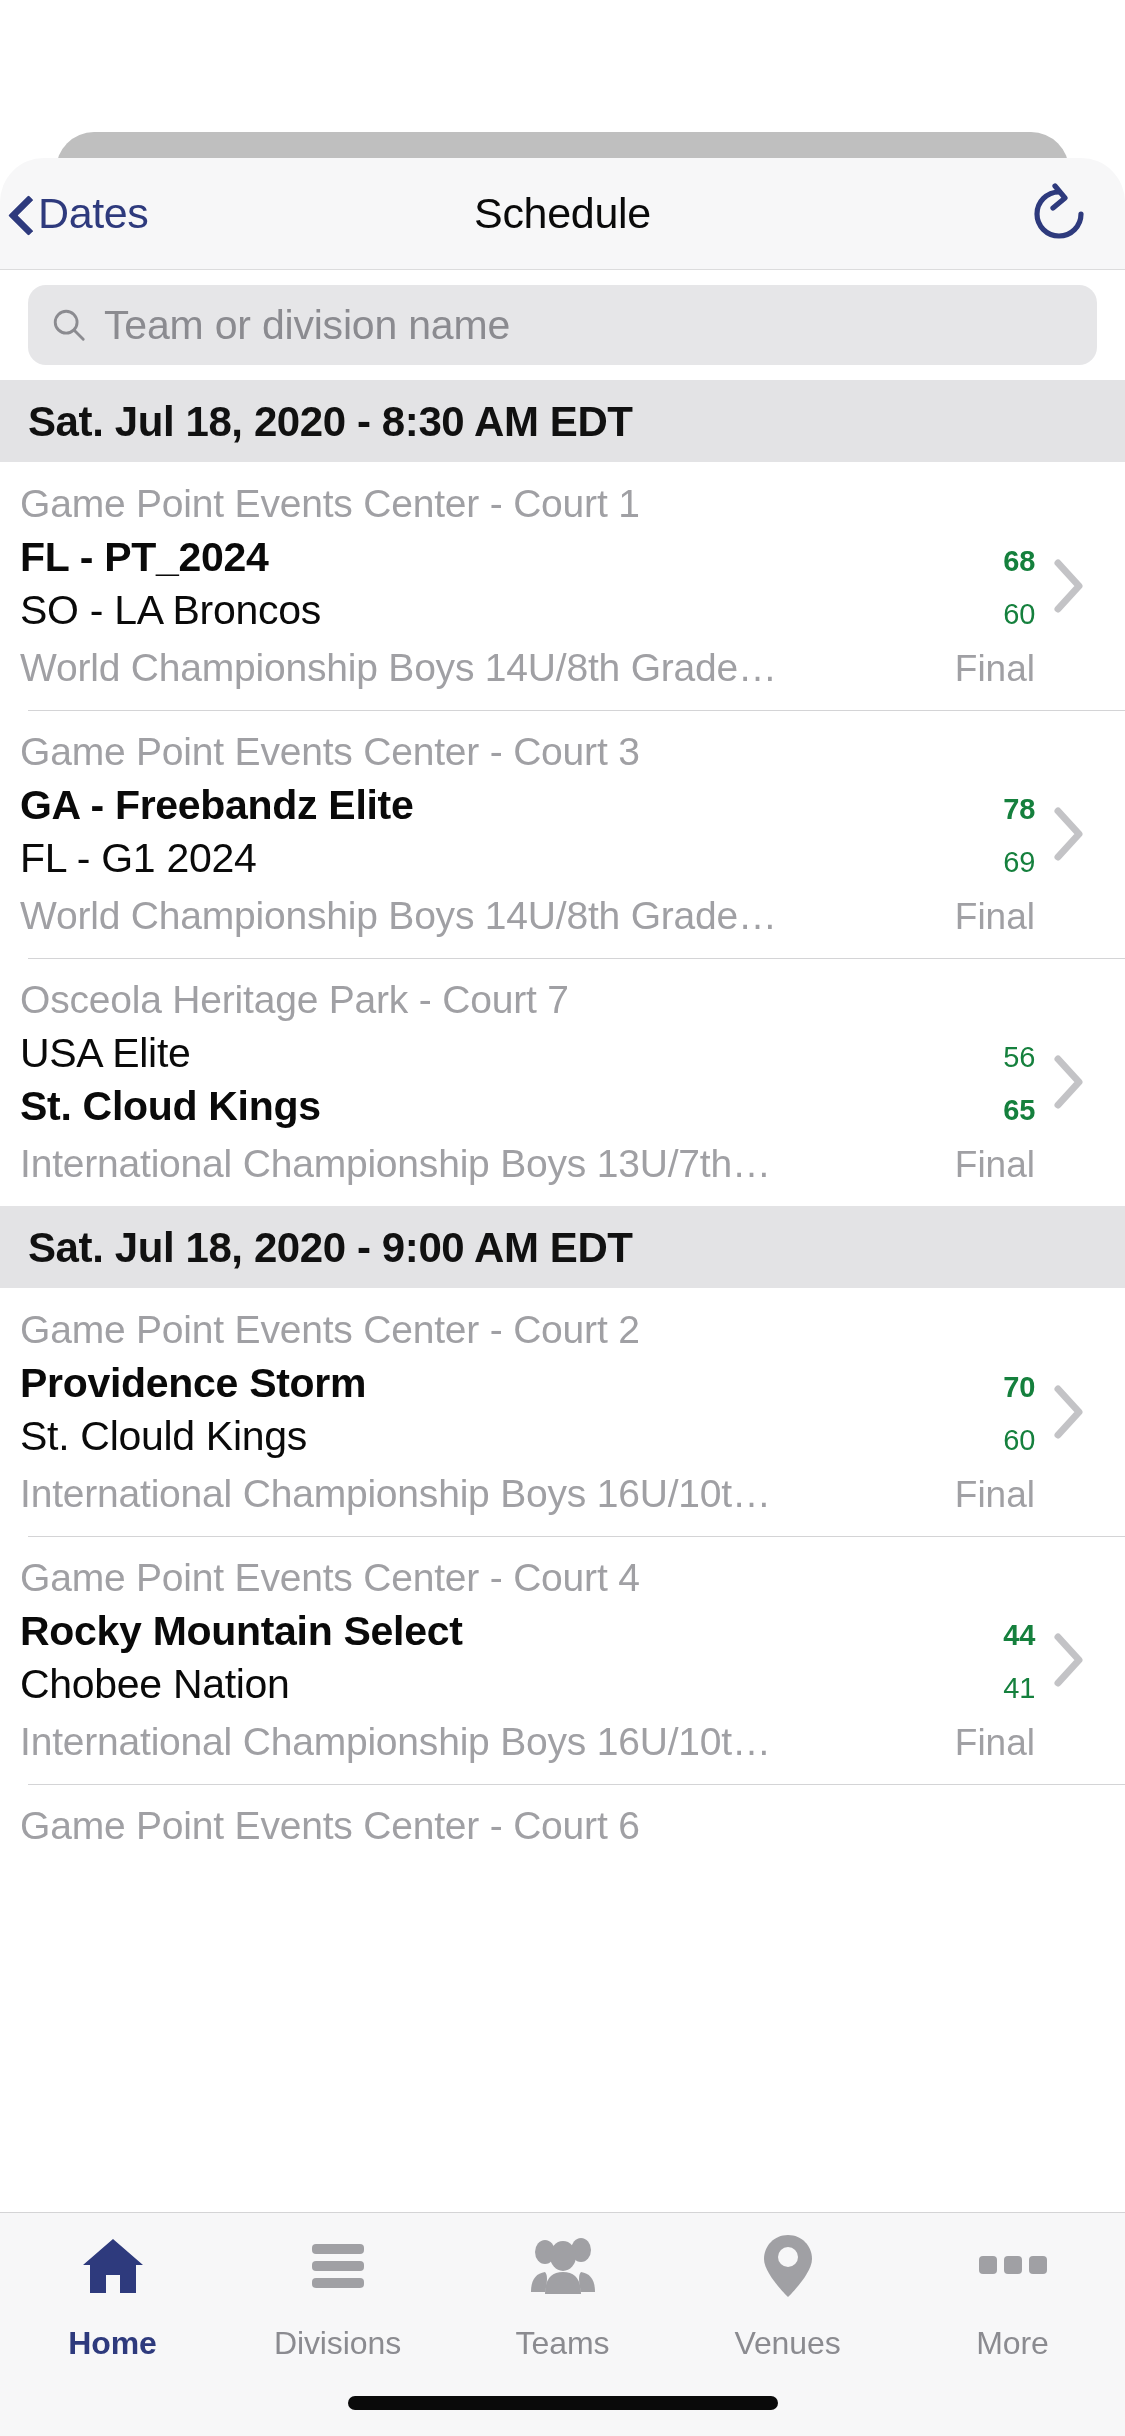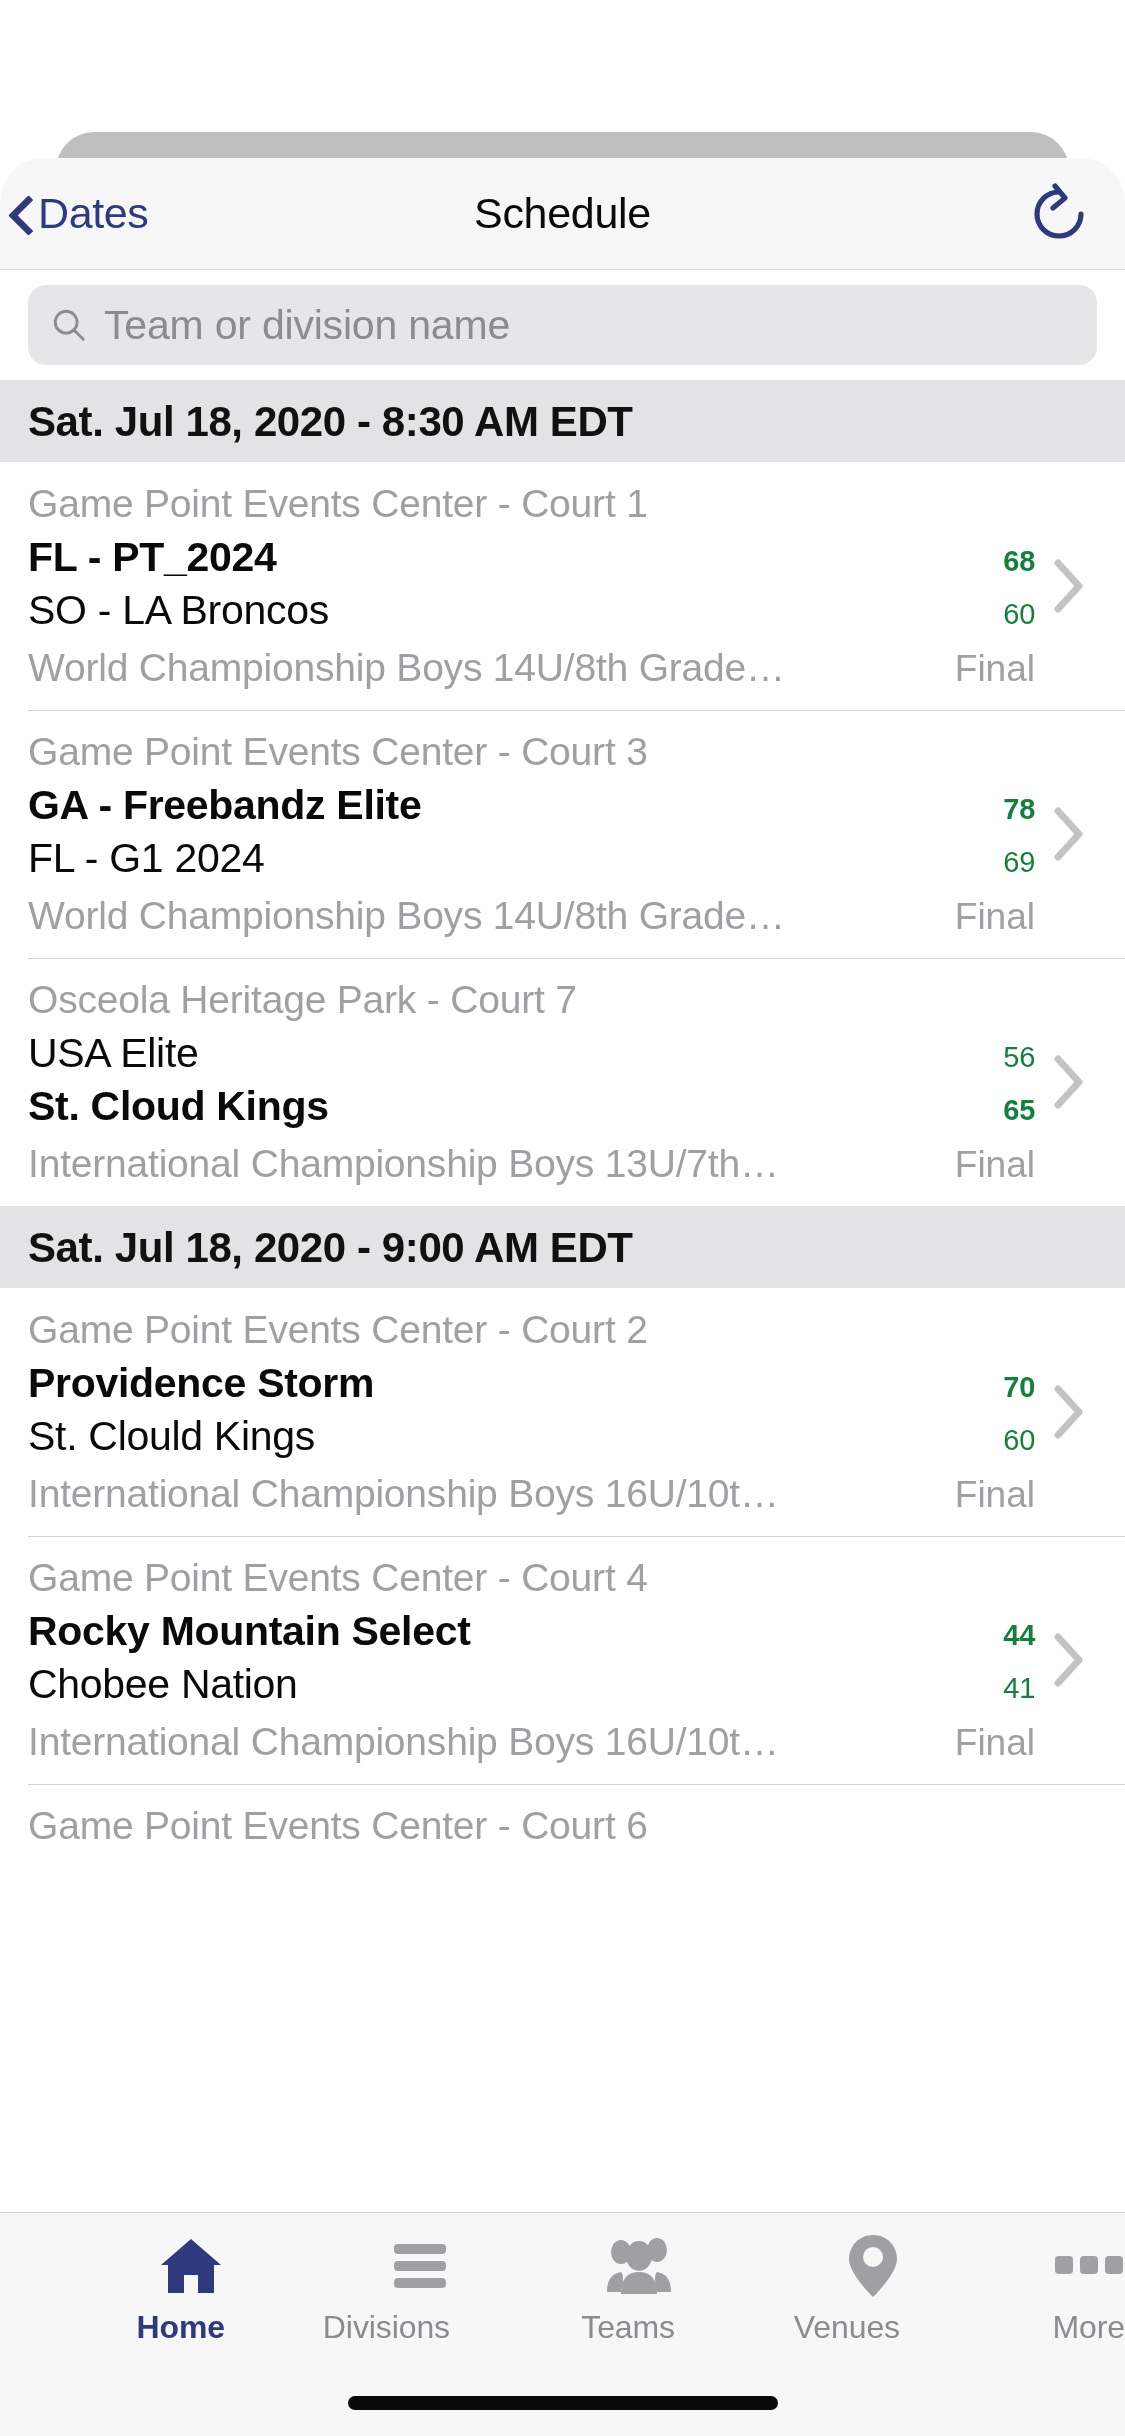--- a/index.html
+++ b/index.html
@@ -132,21 +132,21 @@
     padding:18px 28px 16px 28px;
     font-size:42px;
     font-weight:bold;
     color:#111111;
     letter-spacing:-0.4px;
   }
 
   .game-row {
     display:flex;
     align-items:center;
-    padding:20px 28px 20px 28px;
+    padding:20px 28px 20px 20px;
     background:#ffffff;
     cursor:pointer;
     position:relative;
   }
   .game-row + .game-row::before {
     content:"";
     position:absolute;
     left:28px; right:0; top:0;
     height:1px;
     background:#d4d4d6;
@@ -228,22 +228,22 @@
     border-top:1px solid #d4d4d6;
     display:flex;
     align-items:flex-start;
     padding-top:18px;
     z-index:5;
   }
   .tab {
     flex:1;
     display:flex;
     flex-direction:column;
-    align-items:flex-end;
-    gap:8px;
+    align-items:center;
+    gap:24px;
     cursor:pointer;
   }
   .tab-icon { height:70px; display:flex; align-items:center; justify-content:center; }
   .tab-label {
     font-size:32px;
     color:#8b8b90;
     letter-spacing:-0.1px;
   }
   .tab.active .tab-label { color:#2e3a7d; }
 

